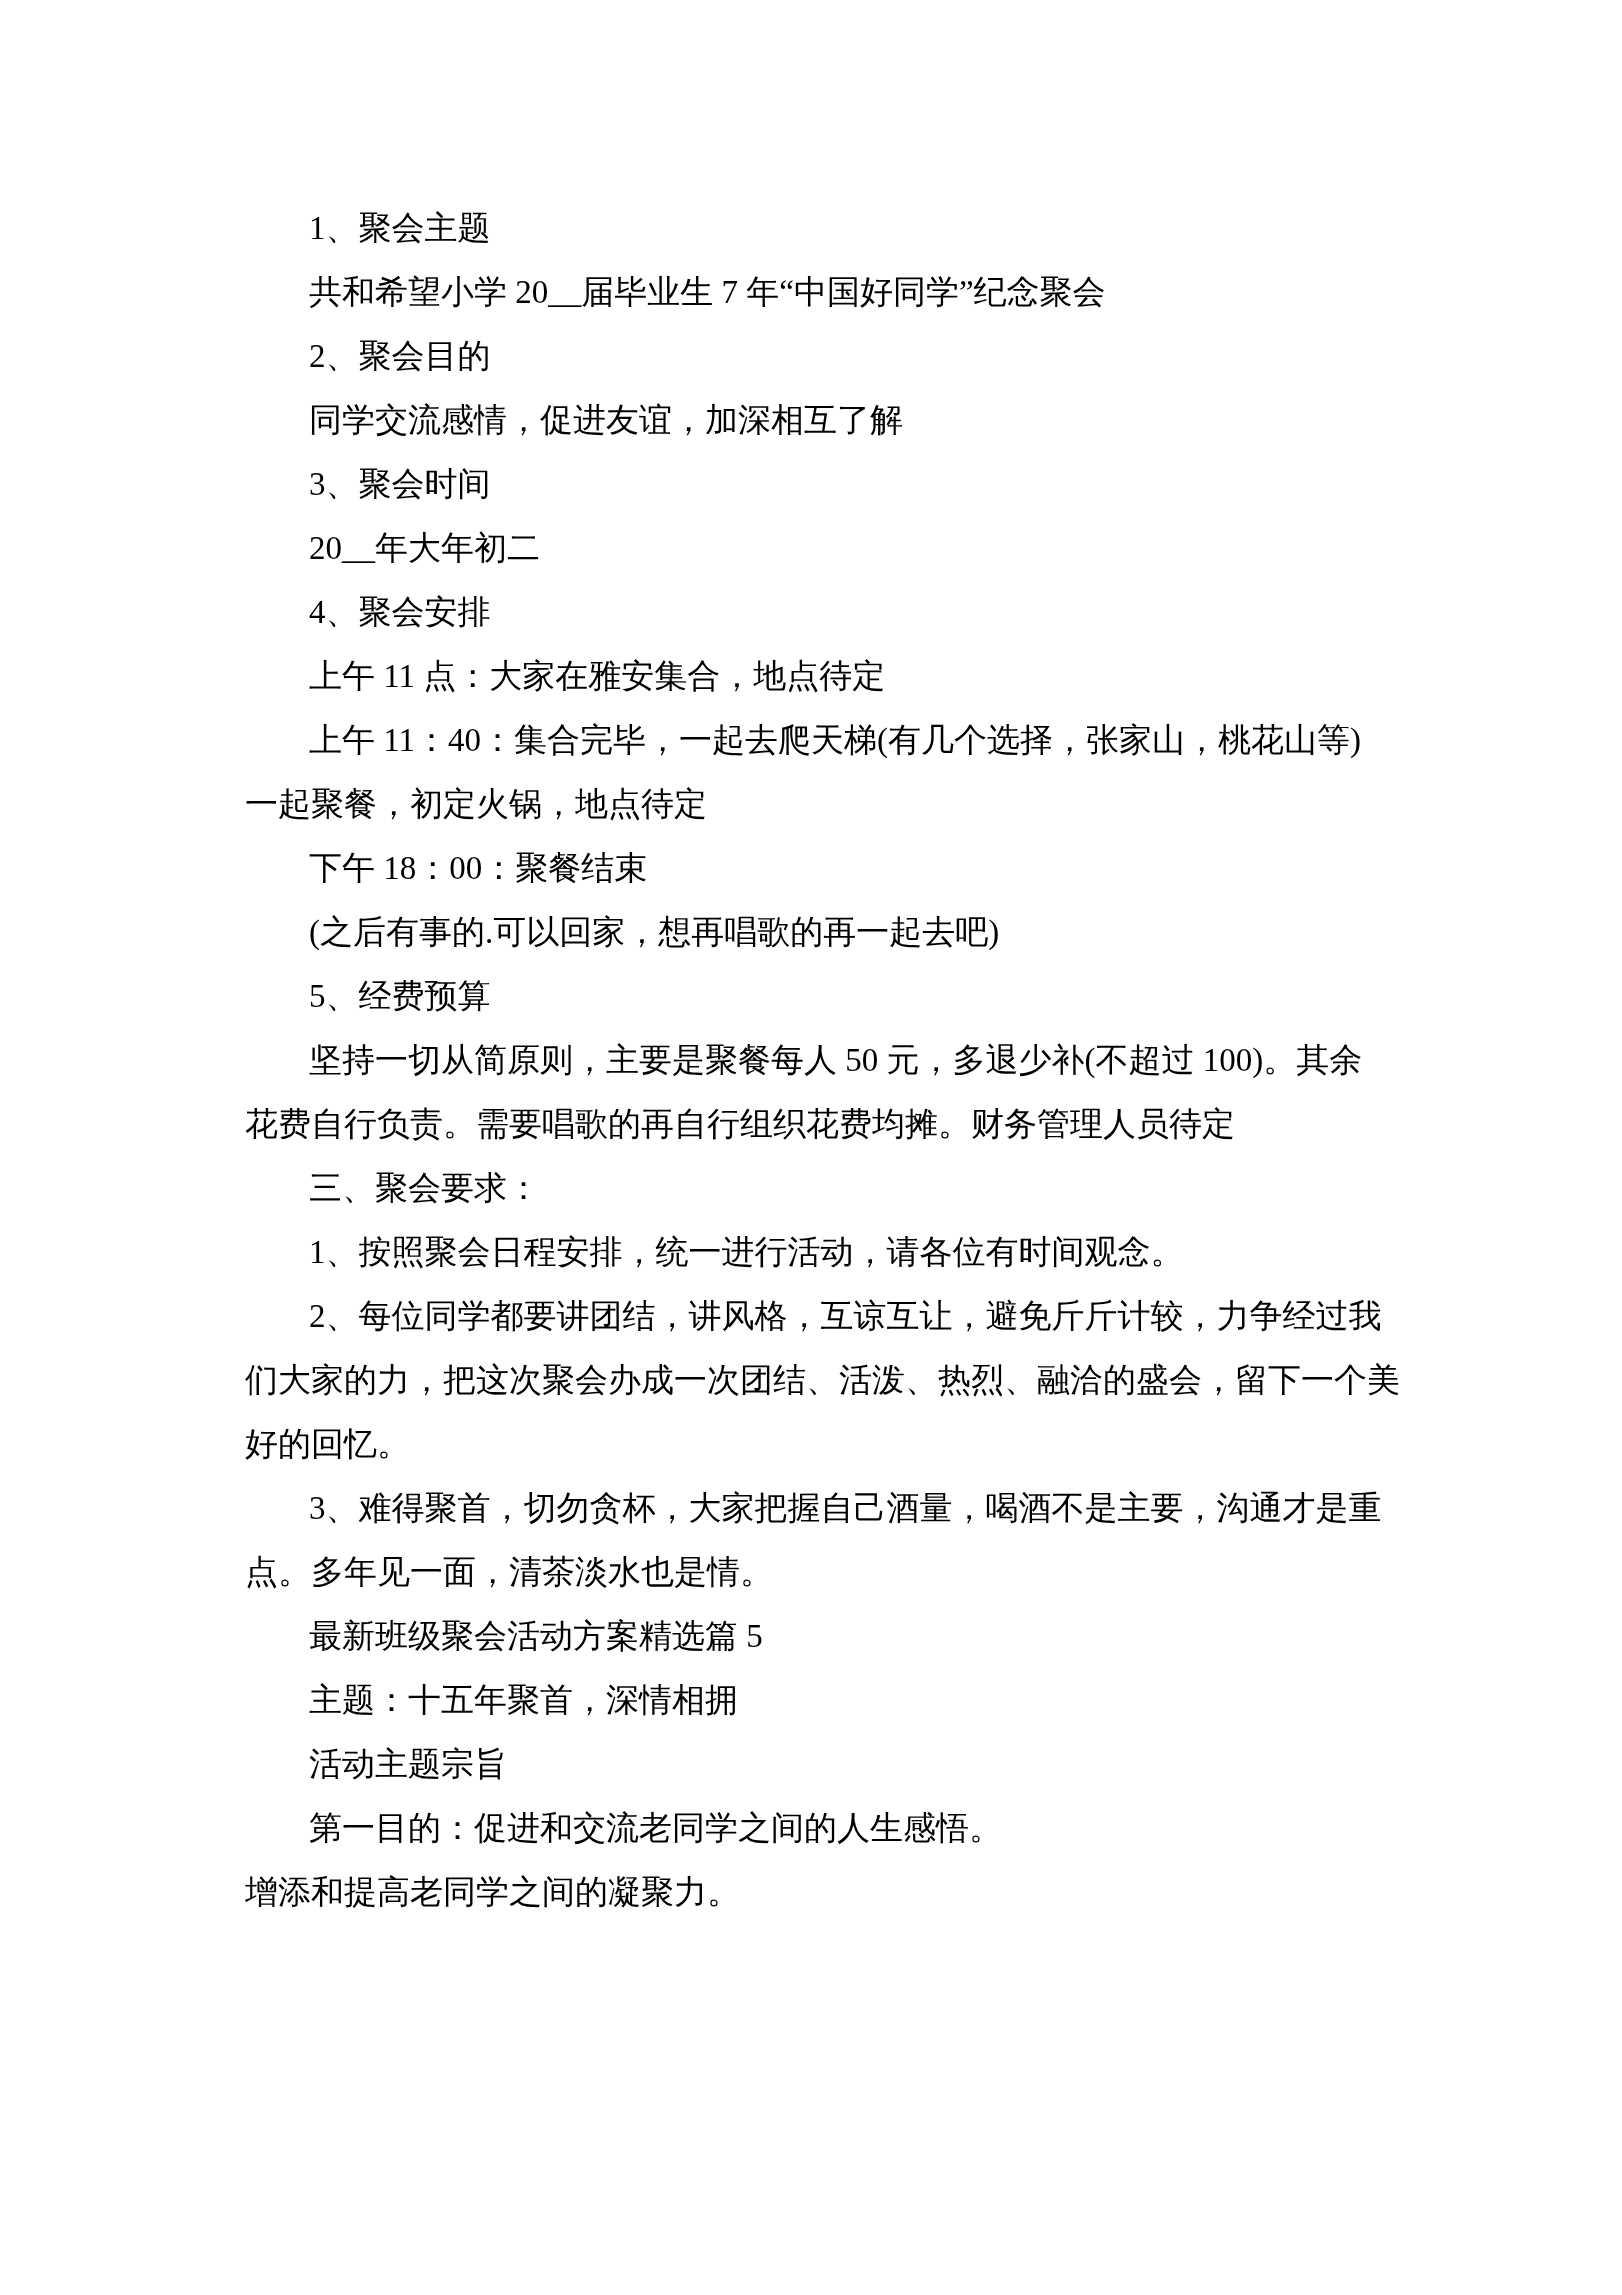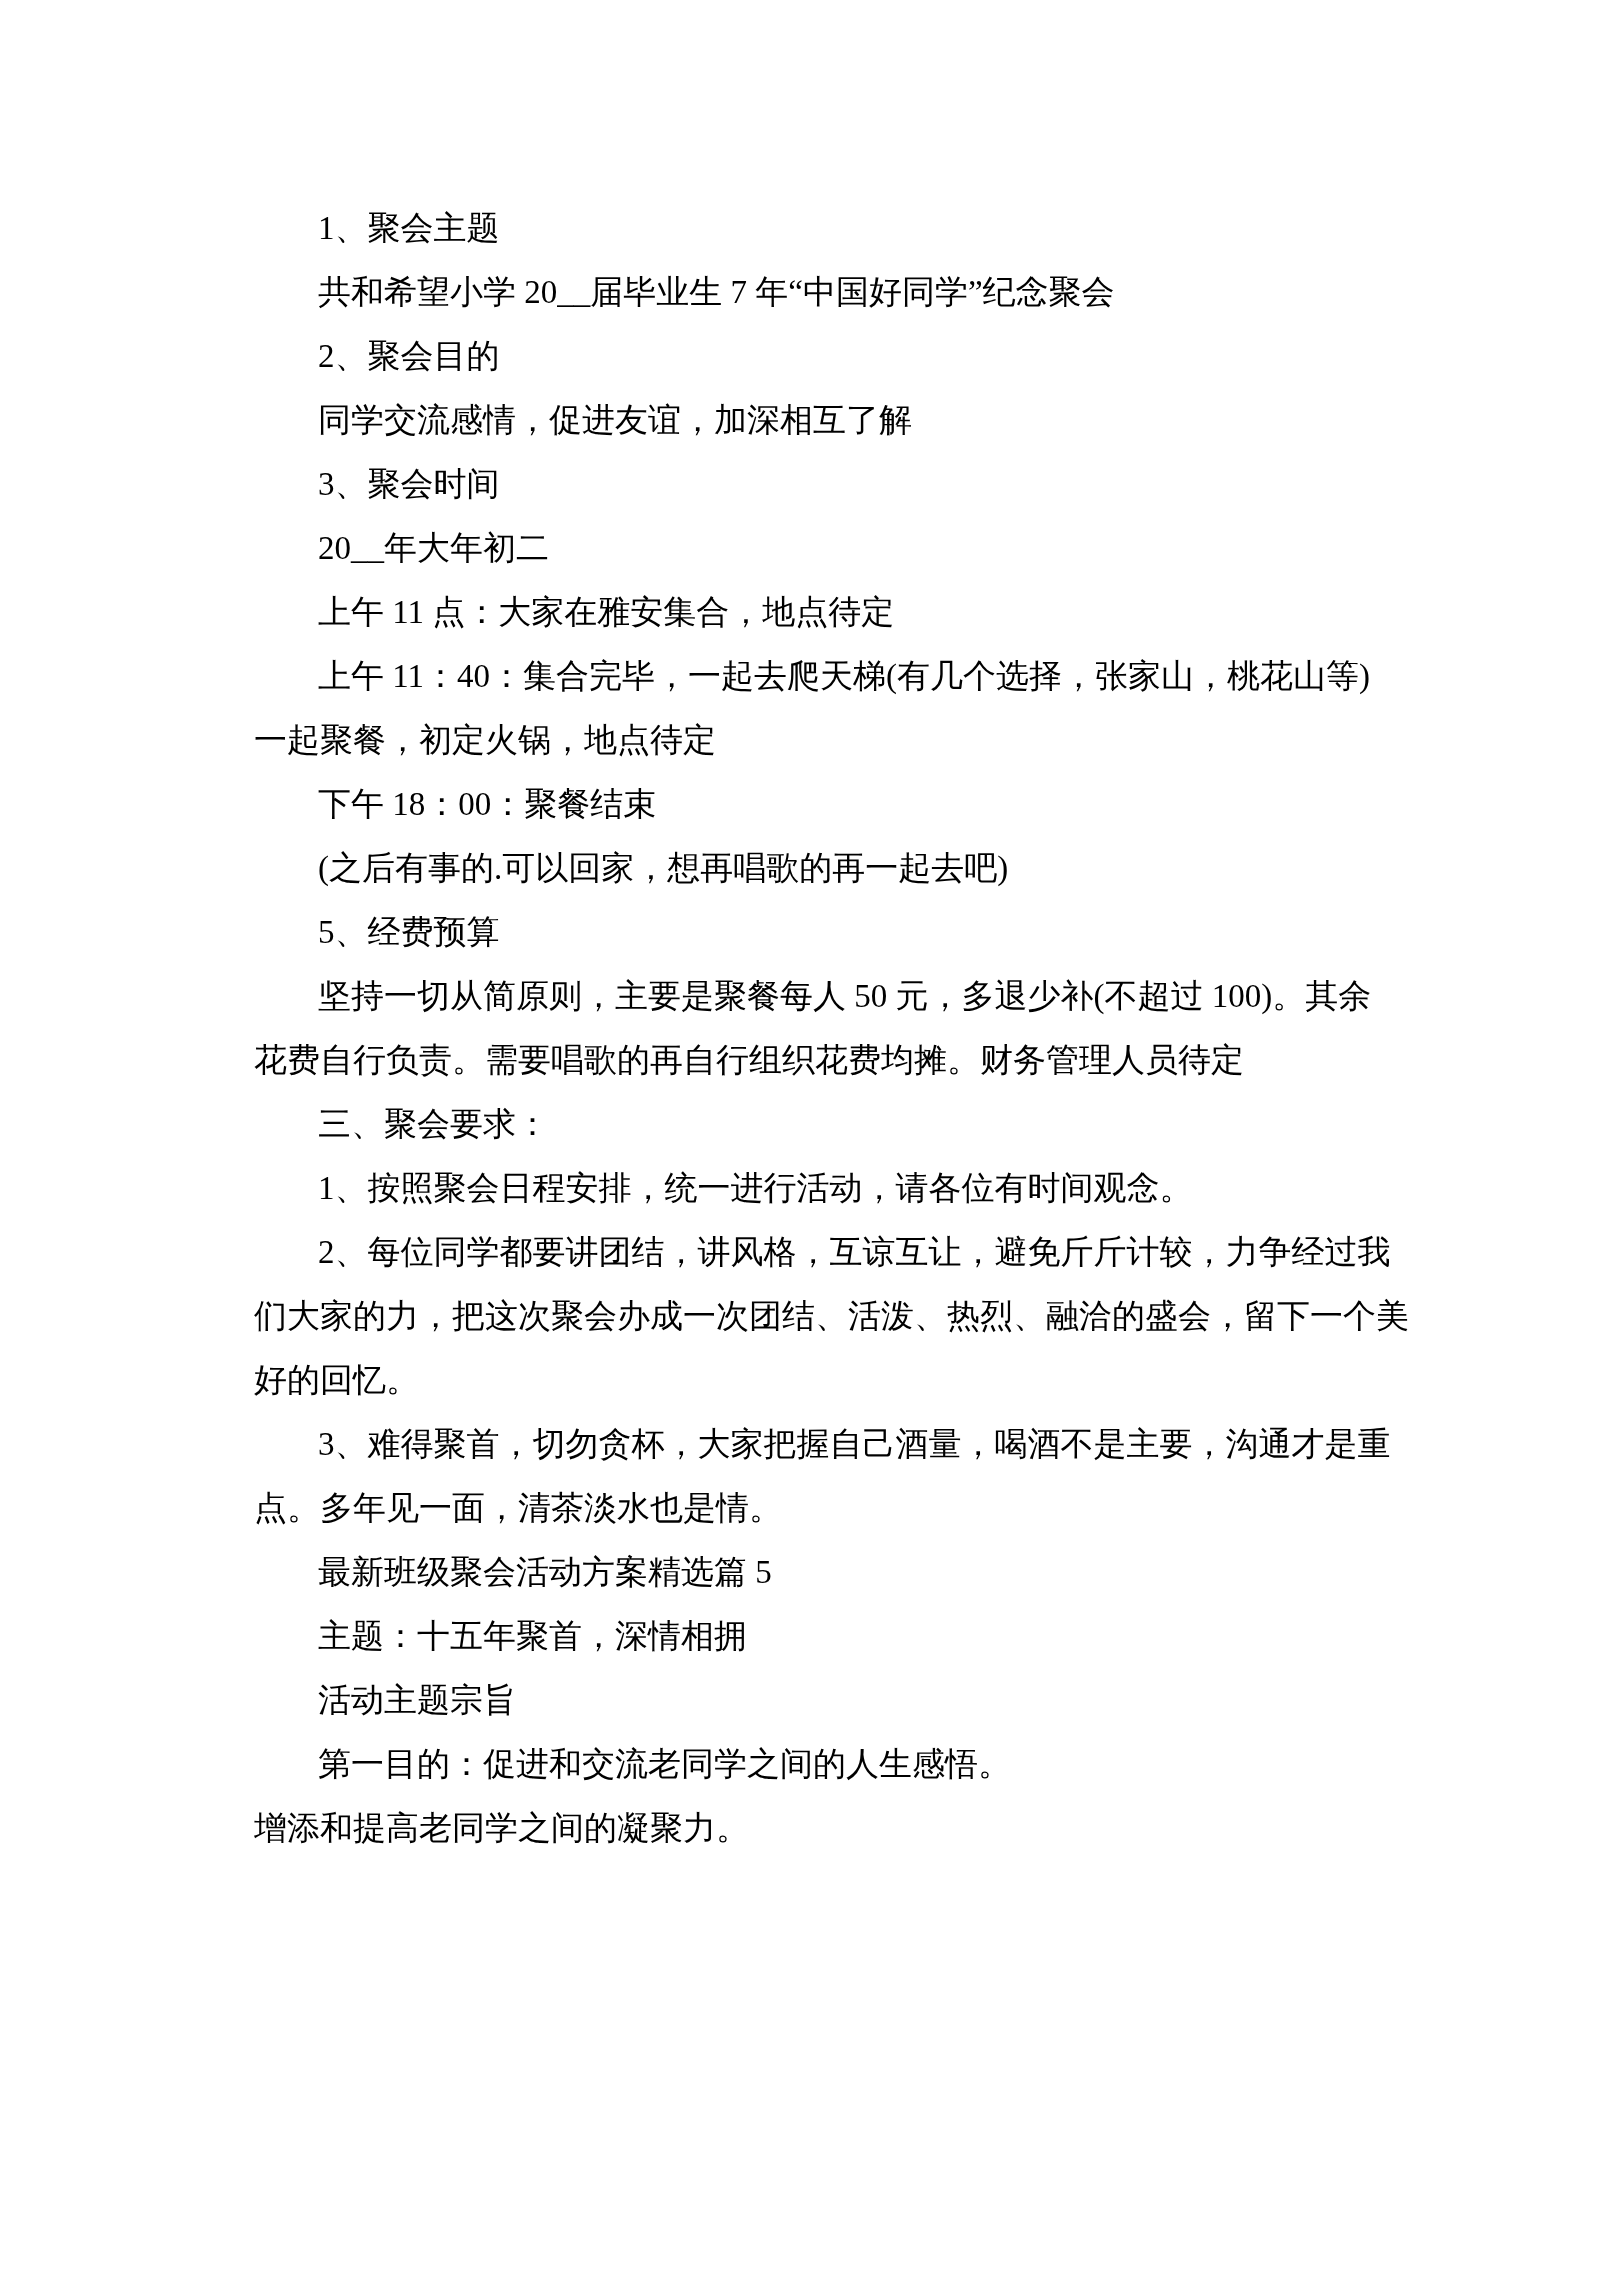--- a/index.html
+++ b/index.html
@@ -8,21 +8,20 @@
     background: #ffffff;
   }
   .page {
     position: relative;
     width: 1593px;
     height: 2295px;
     background: #ffffff;
     overflow: hidden;
     font-family: "Liberation Serif", "DejaVu Serif", serif;
     color: #000000;
-    margin-left: 9px;
   }
   .doc {
     position: absolute;
     left: 245px;
     top: 196px;
     width: 1132px;
   }
   .line {
     height: 64px;
     line-height: 64px;
@@ -39,20 +38,21 @@
 <body>
 
 <div class="page">
   <div class="doc">
     <div class="line indent">1、聚会主题</div>
     <div class="line indent">共和希望小学 20__届毕业生 7 年“中国好同学”纪念聚会</div>
     <div class="line indent">2、聚会目的</div>
     <div class="line indent">同学交流感情，促进友谊，加深相互了解</div>
     <div class="line indent">3、聚会时间</div>
     <div class="line indent">20__年大年初二</div>
+    <div class="line indent">4、聚会安排</div>
     <div class="line indent">上午 11 点：大家在雅安集合，地点待定</div>
     <div class="line indent">上午 11：40：集合完毕，一起去爬天梯(有几个选择，张家山，桃花山等)</div>
     <div class="line">一起聚餐，初定火锅，地点待定</div>
     <div class="line indent">下午 18：00：聚餐结束</div>
     <div class="line indent">(之后有事的.可以回家，想再唱歌的再一起去吧)</div>
     <div class="line indent">5、经费预算</div>
     <div class="line indent">坚持一切从简原则，主要是聚餐每人 50 元，多退少补(不超过 100)。其余</div>
     <div class="line">花费自行负责。需要唱歌的再自行组织花费均摊。财务管理人员待定</div>
     <div class="line indent">三、聚会要求：</div>
     <div class="line indent">1、按照聚会日程安排，统一进行活动，请各位有时间观念。</div>

